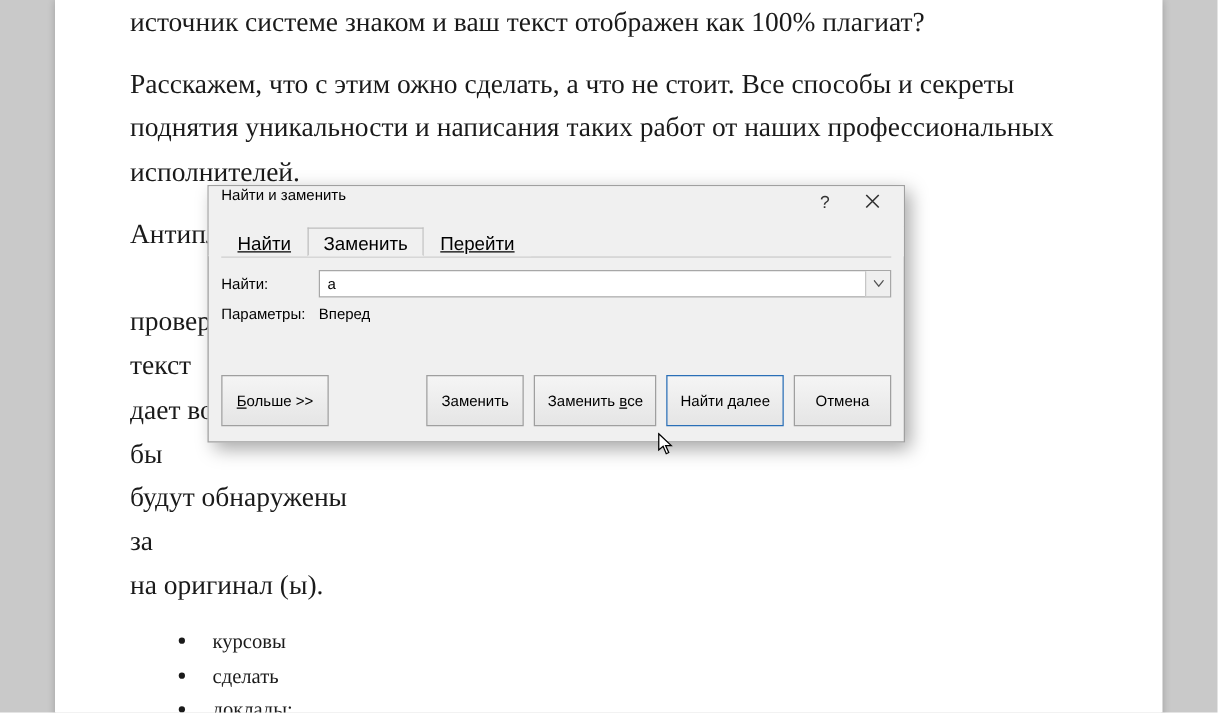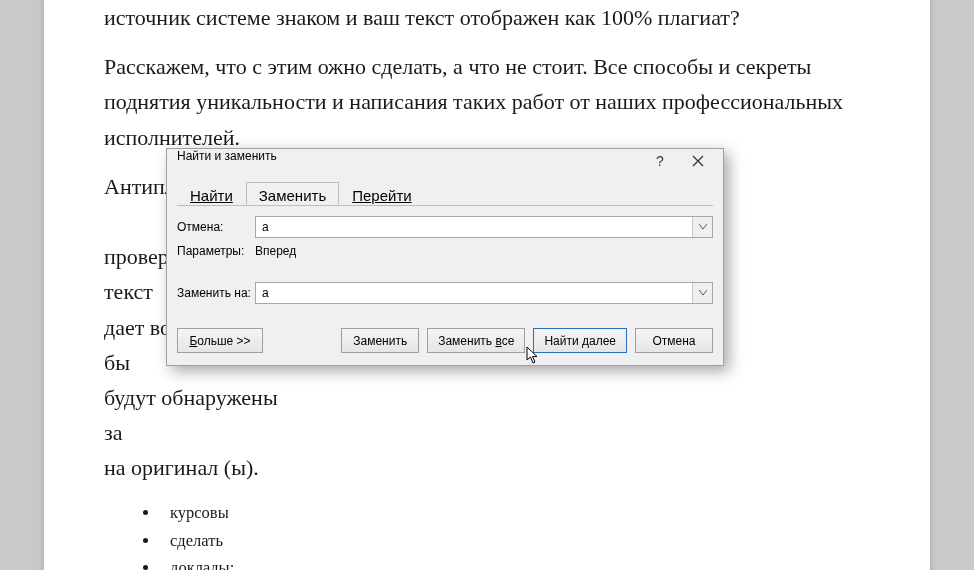--- a/index.html
+++ b/index.html
@@ -135,21 +135,21 @@
   .params .val { font-size: 12px; }
   .buttons {
     display: flex;
     align-items: center;
     padding: 6px 10px 12px 10px;
     gap: 8px;
   }
   .spacer { flex: 1; }
   .btn {
     min-width: 78px;
-    height: 25px;
+    height: 41px;
     border: 1px solid #9f9f9f;
     background: linear-gradient(#f5f5f5,#e5e5e5);
     font-size: 12px;
     font-family: 'Segoe UI', Tahoma, sans-serif;
     display: flex;
     align-items: center;
     justify-content: center;
     padding: 0 10px;
   }
   .btn .ul { text-decoration: underline; }
@@ -200,49 +200,38 @@
   </div>
 
   <div class="tabs">
     <div class="tab"><span class="ul">Найти</span></div>
     <div class="tab active"><span>Заменить</span></div>
     <div class="tab"><span class="ul">Перейти</span></div>
   </div>
 
   <div class="tab-content">
     <div class="row">
-      <span class="label"><span>Отмена:</span></span>
+      <span class="label"><span>Найти:</span></span>
       <div class="combo">
         <input value="а" style="">
         <div class="dd">
           <svg width="8" height="6" viewBox="0 0 8 6">
               <path d="M0 0 L4 5 L8 0" fill="none" stroke="#555" stroke-width="1"></path>
             </svg>
         </div>
       </div>
     </div>
 
     <div class="row params">
       <span class="label">Параметры:</span>
       <span class="val">Вперед</span>
     </div>
 
     <div style="height:18px"></div>
 
-    <div class="row">
-      <span class="label"><span>Заменить на:</span></span>
-      <div class="combo">
-        <input value="a" style="">
-        <div class="dd">
-          <svg width="8" height="6" viewBox="0 0 8 6">
-              <path d="M0 0 L4 5 L8 0" fill="none" stroke="#555" stroke-width="1"></path>
-            </svg>
-        </div>
-      </div>
-    </div>
   </div>
 
   <div class="buttons">
     <div class="btn more">
         <span><span class="ul">Б</span>ольше &gt;&gt;</span>
       </div>
     <div class="spacer"></div>
     <div class="btn">
         <span>Заменить</span>
       </div>

